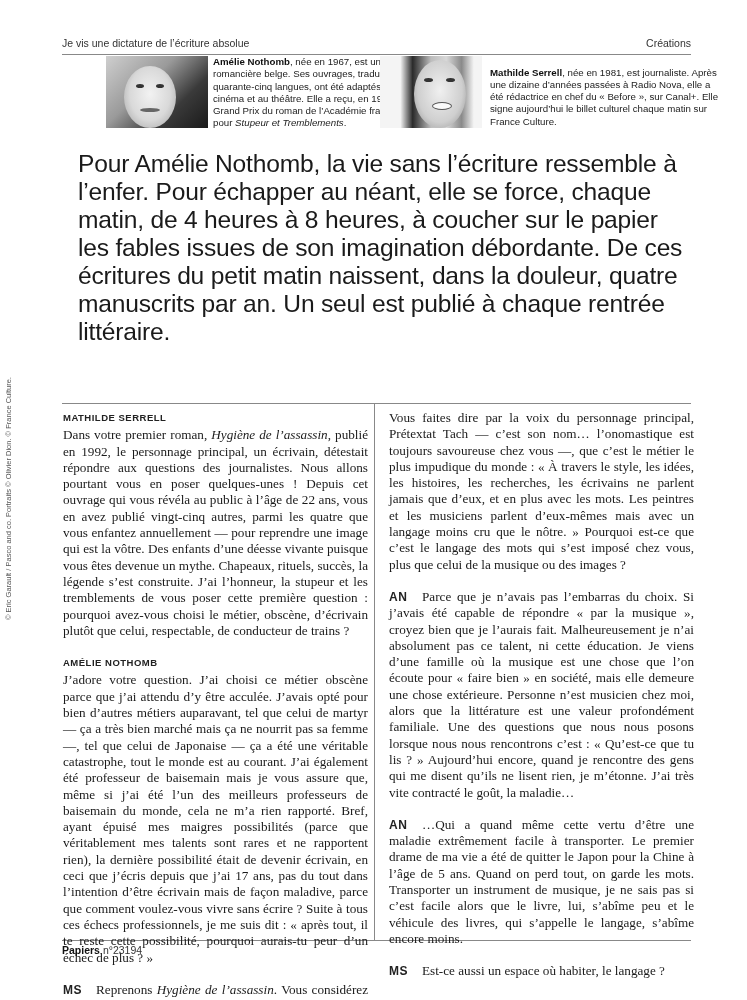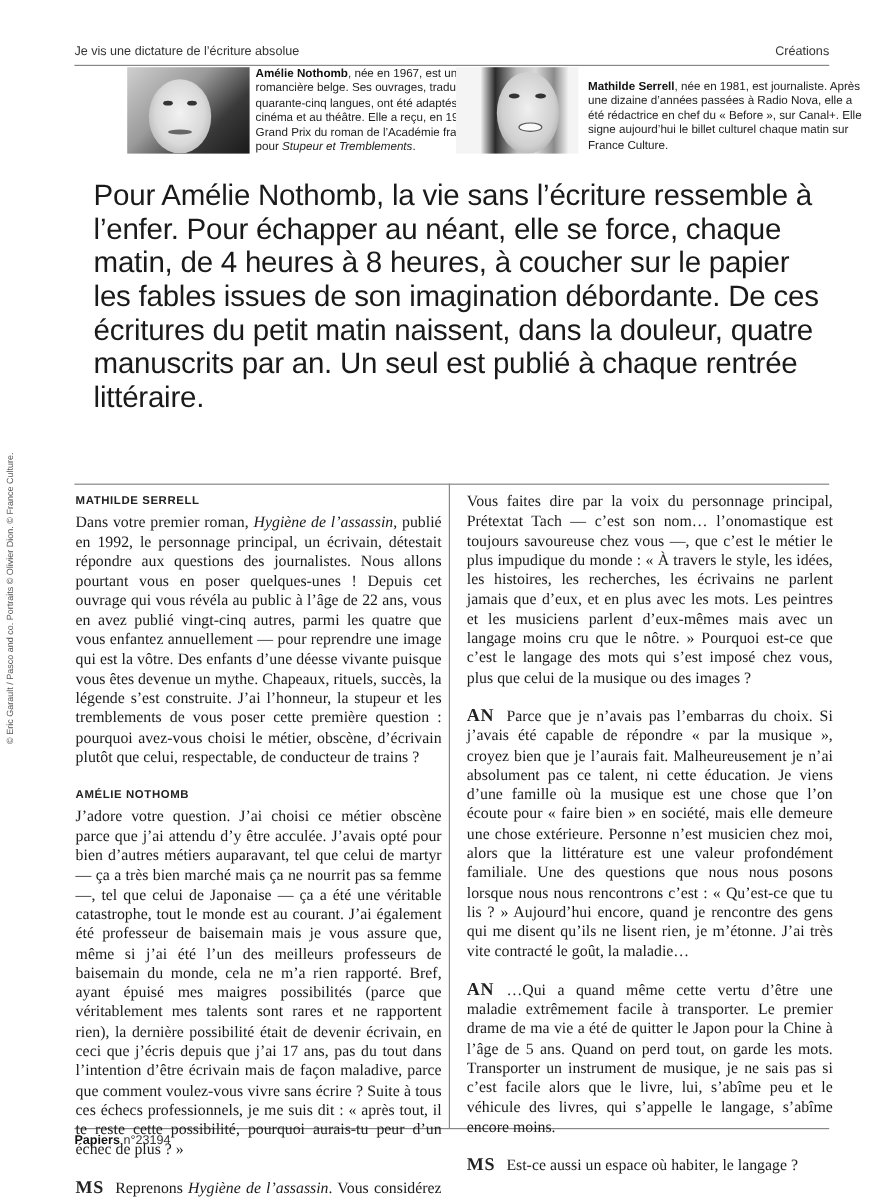--- a/index.html
+++ b/index.html
@@ -32,21 +32,21 @@
   .rule-cols { position: absolute; left: 62px; right: 56px; top: 403px; border-top: 1.5px solid #888; }
   .col-divider { position: absolute; left: 374px; top: 403px; height: 537px; border-left: 1px solid #888; }
   .rule-bottom { position: absolute; left: 62px; right: 56px; top: 940px; border-top: 1.5px solid #888; }
 
   .col { position: absolute; top: 410px; width: 305px; font-size: 13.2px; line-height: 16.3px; color: #1a1a1a; }
   .col-left { left: 63px; }
   .col-right { left: 389px; }
   .col p { margin: 0; text-align: justify; hyphens: auto; }
   .speaker { font-family: "Liberation Sans", "DejaVu Sans", sans-serif; font-size: 9.5px; font-weight: bold; letter-spacing: 0.5px; color: #222; margin: 0 0 1px 0; }
   .block { margin-bottom: 16px; }
-  .tag { font-family: Liberation Serif, serif; font-size: 15px; font-weight: bold; letter-spacing: 0.5px; display: inline-block; width: 33px; color: #222; }
+  .tag { font-family: Liberation Sans, sans-serif; font-size: 12px; font-weight: bold; letter-spacing: 0.5px; display: inline-block; width: 33px; color: #222; }
   i { font-style: italic; }
 
   .footer { position: absolute; left: 62px; right: 56px; top: 944px; font-size: 10.5px; display: flex; justify-content: flex-start; color: #333; }
   .footer b { font-weight: bold; color: #111; }
 </style>
 </head>
 <body>
 
 <div class="running-head sans">
   <span>Je vis une dictature de l’écriture absolue</span>

